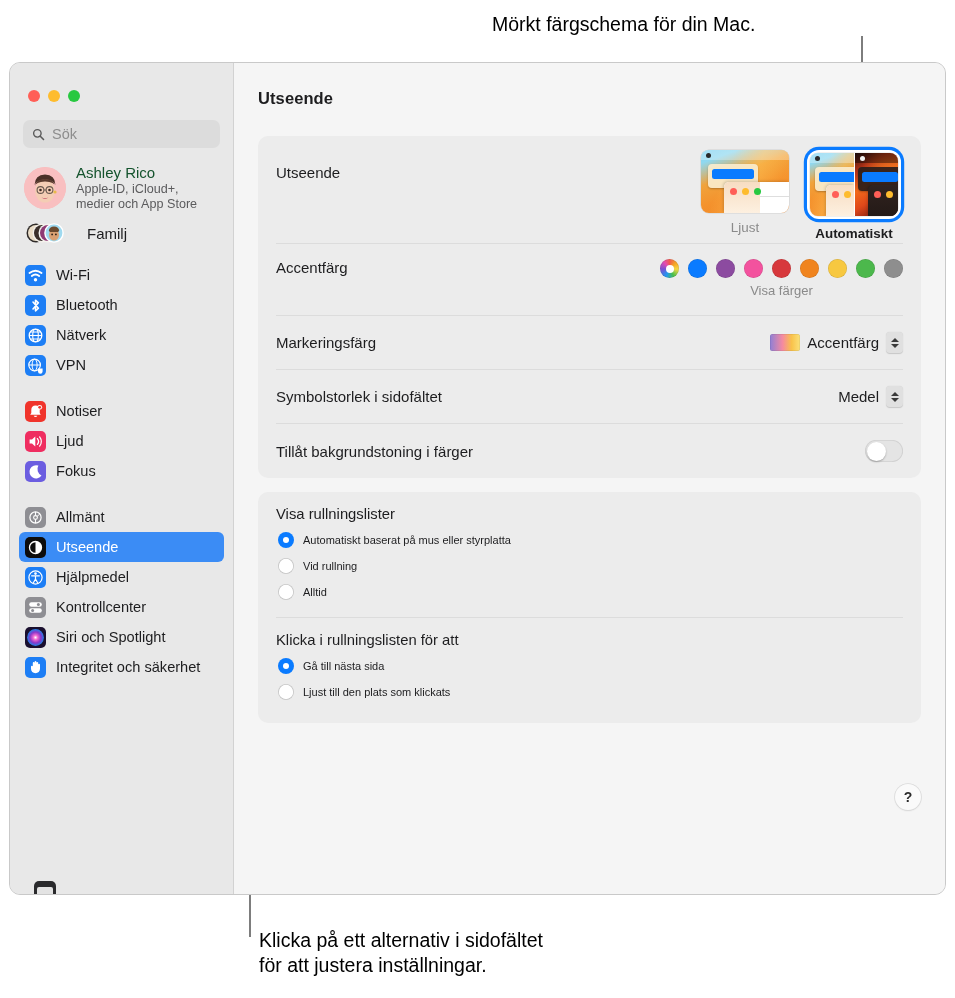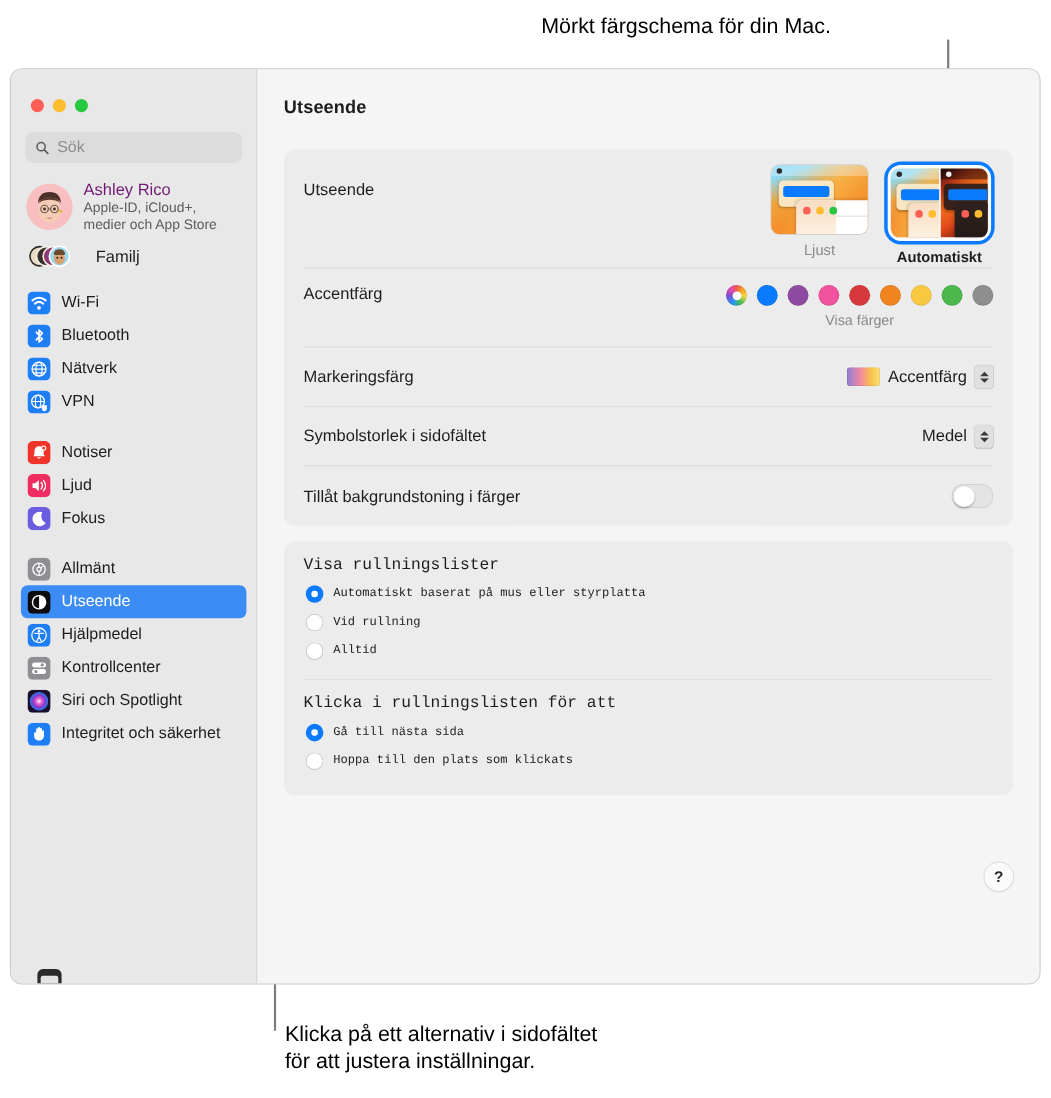--- a/index.html
+++ b/index.html
@@ -77,21 +77,21 @@
   .account {
     display: flex; align-items: center; gap: 10px;
     padding: 16px 13px 0 14px;
   }
   .avatar {
     width: 42px; height: 42px; border-radius: 50%;
     flex: 0 0 auto; overflow: hidden;
     background: #f7bdbd;
   }
   .acct-text { display: flex; flex-direction: column; line-height: 1.18; }
-  .acct-name { font-size: 15px; color: #701a75; font-weight: 400; }
+  .acct-name { font-size: 15px; color: #14532d; font-weight: 400; }
   .acct-sub { font-size: 12.6px; color: #5b5b5d; max-width: 190px; }
 
   .family-row {
     display: flex; align-items: center; gap: 21px;
     padding: 9px 0 0 16px;
   }
   .family-icons { width: 40px; height: 26px; position: relative; flex: 0 0 auto; }
   .family-row .lbl { font-size: 15px; color: #1d1d1f; }
 
   .nav-group { margin-top: 14px; }
@@ -257,21 +257,21 @@
     width:38px; height:22px; border-radius:11px;
     background:#e4e4e4; box-shadow: inset 0 0 0 .8px #d0d0d0;
     position:relative;
   }
   .toggle .knob {
     position:absolute; left:1.5px; top:1.5px; width:19px; height:19px;
     border-radius:50%; background:#fff; box-shadow:0 1px 2px rgba(0,0,0,.28);
   }
 
   
-  .rsection { padding: 14px 0 12px 0; border-bottom:1px solid #dcdcdc;font-family:Liberation Mono, monospace; }
+  .rsection { padding: 14px 0 12px 0; border-bottom:1px solid #dcdcdc; }
   .rsection:last-child { border-bottom:none; padding-bottom:4px; }
   .rsection .group-label { font-size:14.8px; color:#1d1d1f; margin-bottom:5px; }
   .radio-line { display:flex; align-items:center; gap:9px; height:26px; padding-left:2px; }
   .radio {
     width:16px; height:16px; border-radius:50%;
     background:#fff; box-shadow: inset 0 0 0 .8px #c3c3c3;
     flex:0 0 auto; position:relative;
   }
   .radio.on { background:#0a7bff; box-shadow:none; }
   .radio.on::after {
@@ -675,21 +675,21 @@
         </div>
 
         <div class="rsection">
           <div class="group-label">Klicka i rullningslisten för att</div>
           <div class="radio-line">
             <span class="radio on"></span>
             <span class="lbl">Gå till nästa sida</span>
           </div>
           <div class="radio-line">
             <span class="radio"></span>
-            <span class="lbl">Hoppa till den plats som klickats</span>
+            <span class="lbl">Ljust till den plats som klickats</span>
           </div>
         </div>
       </div>
 
       <div class="help-btn">?</div>
     </div>
   </div>
 </div>
 
 </body></html>

